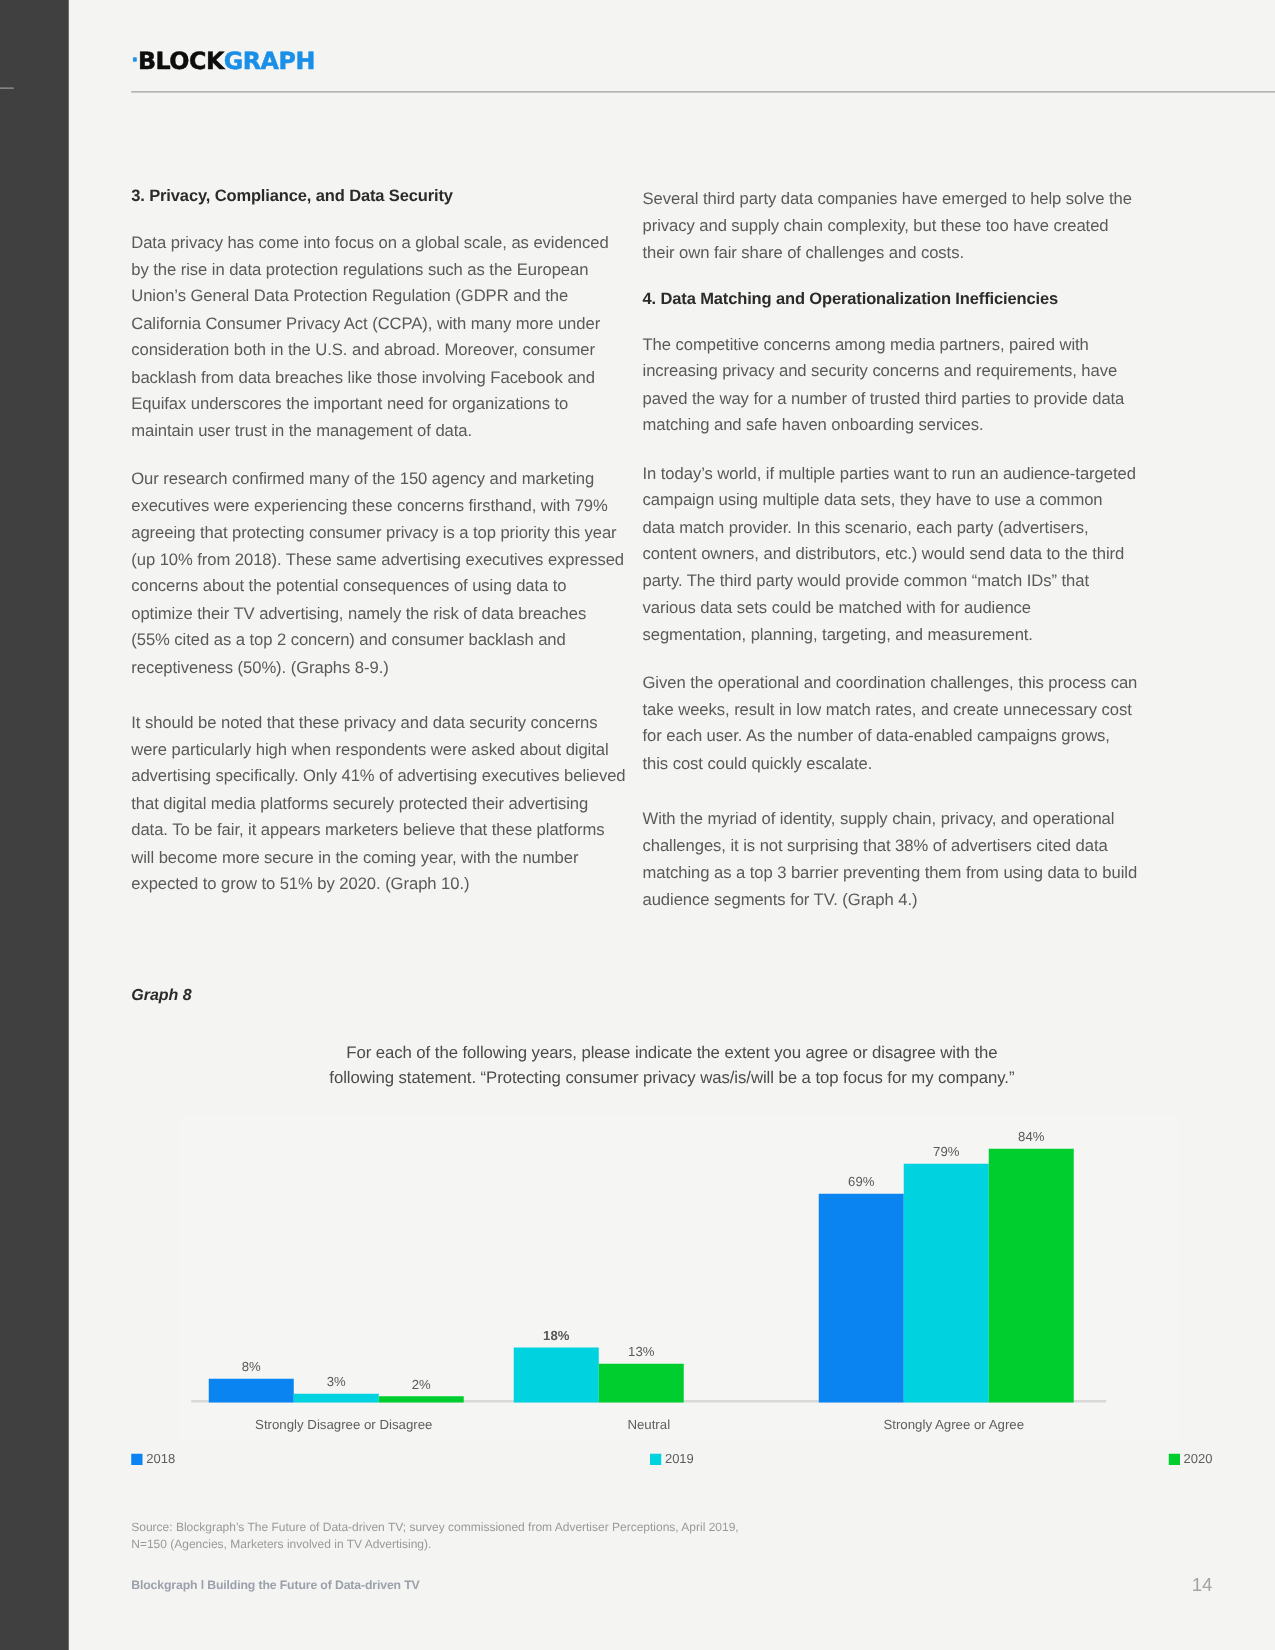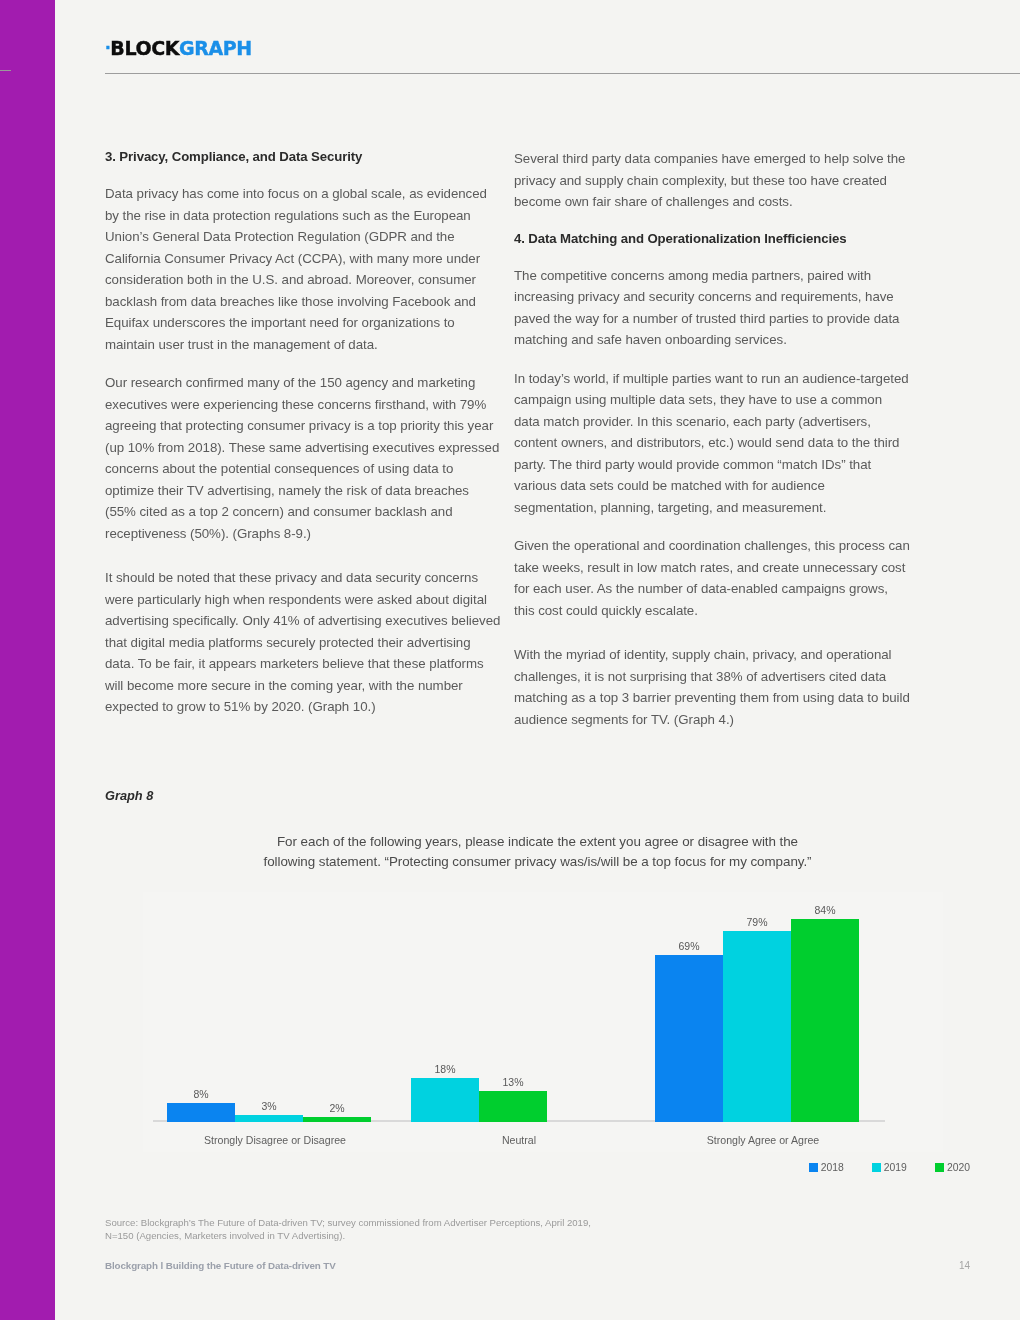--- a/index.html
+++ b/index.html
@@ -8,21 +8,21 @@
     width: 1020px;
     height: 1320px;
     background: #ffffff;
     font-family: "Liberation Sans", sans-serif;
   }
 
   .page {
     position: relative;
     width: 1020px;
     height: 1320px;
-    background: #a21caf;
+    background: #404040;
     overflow: hidden;
   }
 
   
   .crop-mark {
     position: absolute;
     left: 0px;
     top: 70px;
     width: 11px;
     height: 1px;
@@ -194,21 +194,21 @@
   .cat-labels > div {
     flex: 1 1 0;
     text-align: center;
     font-size: 10.6px;
     color: #5e5e5e;
   }
 
   .legend {
     margin-top: 10px;
     display: flex;
-    justify-content: flex-end;
+    justify-content: space-between;
     align-items: center;
     gap: 28px;
   }
   .legend-item { display: flex; align-items: center; gap: 3px; }
   .legend-swatch { width: 9px; height: 9px; display: block; }
   .legend-text { font-size: 10.4px; color: #5e5e5e; }
 
   .source {
     position: absolute;
     left: 50px;
@@ -228,21 +228,21 @@
     justify-content: space-between;
     align-items: center;
   }
   .footer-left {
     font-size: 9.8px;
     font-weight: bold;
     color: #9ba0ab;
     letter-spacing: -0.1px;
   }
   .footer-page {
-    font-size: 10px;
+    font-size: 15px;
     color: #a5a5a5;
   }
 </style>
 </head>
 <body>
 
 <div class="page">
 
   <div class="crop-mark"></div>
 
@@ -256,21 +256,21 @@
     <div class="columns">
 
       <div class="col col-left">
         <h2 class="sec-head">3. Privacy, Compliance, and Data Security</h2>
         <p class="body-par">Data privacy has come into focus on a global scale, as evidenced by the rise in data protection regulations such as the European Union’s General Data Protection Regulation (GDPR and the California Consumer Privacy Act (CCPA), with many more under consideration both in the U.S. and abroad. Moreover, consumer backlash from data breaches like those involving Facebook and Equifax underscores the important need for organizations to maintain user trust in the management of data.</p>
         <p class="body-par">Our research confirmed many of the 150 agency and marketing executives were experiencing these concerns firsthand, with 79% agreeing that protecting consumer privacy is a top priority this year (up 10% from 2018).  These same advertising executives expressed concerns about the potential consequences of using data to optimize their TV advertising, namely the risk of data breaches (55% cited as a top 2 concern) and consumer backlash and receptiveness (50%). (Graphs 8-9.)</p>
         <p class="body-par">It should be noted that these privacy and data security concerns were particularly high when respondents were asked about digital advertising specifically. Only 41% of advertising executives believed that digital media platforms securely protected their advertising data. To be fair, it appears marketers believe that these platforms will become more secure in the coming year, with the number expected to grow to 51% by 2020. (Graph 10.)</p>
       </div>
 
       <div class="col col-right">
-        <p class="body-par">Several third party data companies have emerged to help solve the privacy and supply chain complexity, but these too have created become own fair share of challenges and costs.</p>
+        <p class="body-par">Several third party data companies have emerged to help solve the privacy and supply chain complexity, but these too have created their own fair share of challenges and costs.</p>
         <h2 class="sec-head">4. Data Matching and Operationalization Inefficiencies</h2>
         <p class="body-par">The competitive concerns among media partners, paired with increasing privacy and security concerns and requirements, have paved the way for a number of trusted third parties to provide data matching and safe haven onboarding services.</p>
         <p class="body-par">In today’s world, if multiple parties want to run an audience-targeted campaign using multiple data sets, they have to use a common data match provider. In this scenario, each party (advertisers, content owners, and distributors, etc.) would send data to the third party.  The third party would provide common “match IDs” that various data sets could be matched with for audience segmentation, planning, targeting, and measurement.</p>
         <p class="body-par">Given the operational and coordination challenges, this process can take weeks, result in low match rates, and create unnecessary cost for each user.  As the number of data-enabled campaigns grows, this cost could quickly escalate.</p>
         <p class="body-par">With the myriad of identity, supply chain, privacy, and operational challenges, it is not surprising that 38% of advertisers cited data matching as a top 3 barrier preventing them from using data to build audience segments for TV. (Graph 4.)</p>
       </div>
 
     </div>
 
     <div class="graph-label">Graph 8</div>
@@ -297,21 +297,21 @@
                 </div>
                 <div class="bar-col">
                   <div class="bar-value" style="bottom: calc(2.10526% + 3px);">2%</div>
                   <div class="bar" style="height: 2.10526%; background: rgb(0, 206, 46);"></div>
                 </div>
               </div>
             </div>
             <div class="group">
               <div class="bars">
                 <div class="bar-col">
-                  <div class="bar-value" style="bottom: calc(18.9474% + 3px);">18%</div>
+                  <div class="bar-value" style="bottom: calc(18.9474% + 3px); font-weight: bold;">18%</div>
                   <div class="bar" style="height: 18.9474%; background: rgb(0, 210, 224);"></div>
                 </div>
                 <div class="bar-col">
                   <div class="bar-value" style="bottom: calc(13.6842% + 3px);">13%</div>
                   <div class="bar" style="height: 13.6842%; background: rgb(0, 206, 46);"></div>
                 </div>
               </div>
             </div>
             <div class="group">
               <div class="bars">

